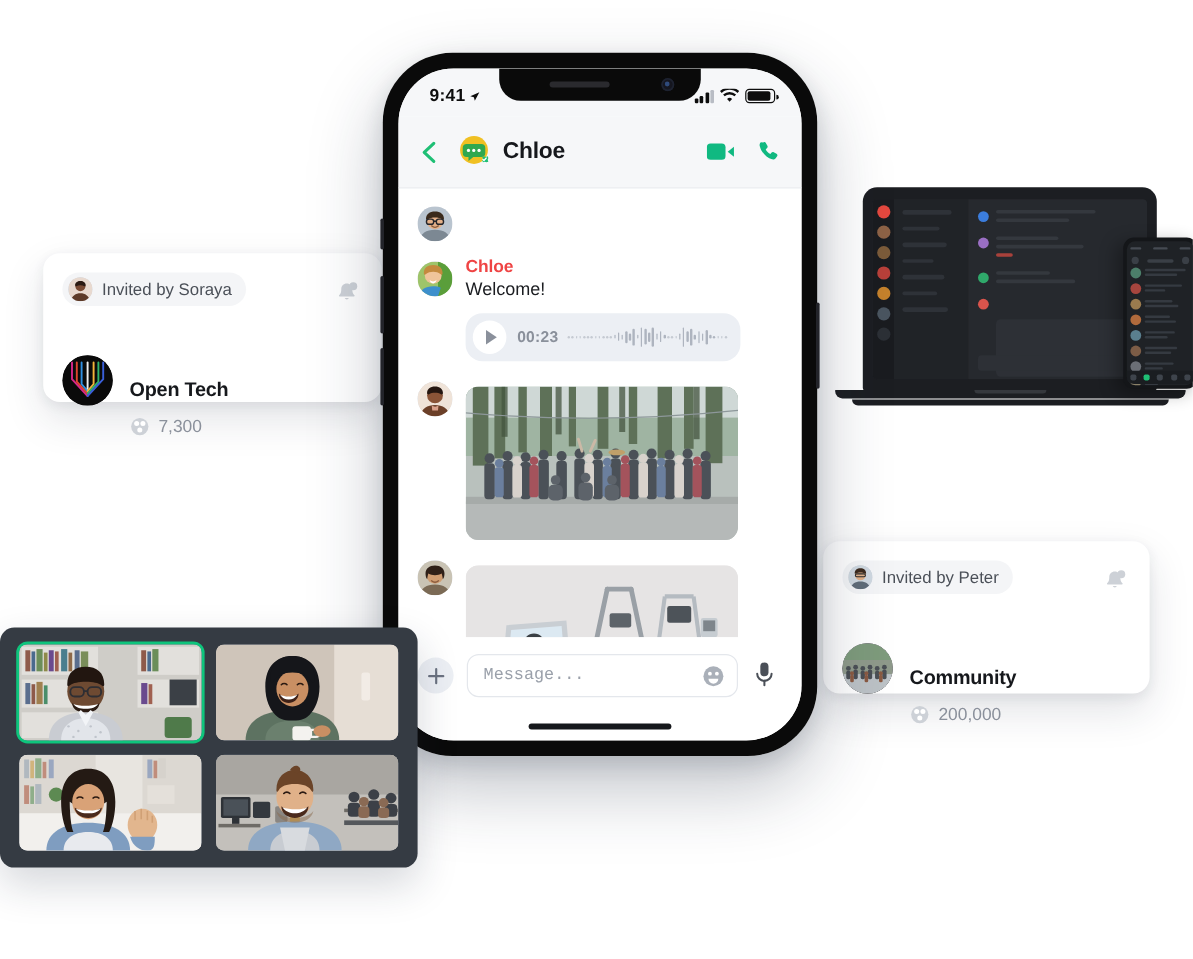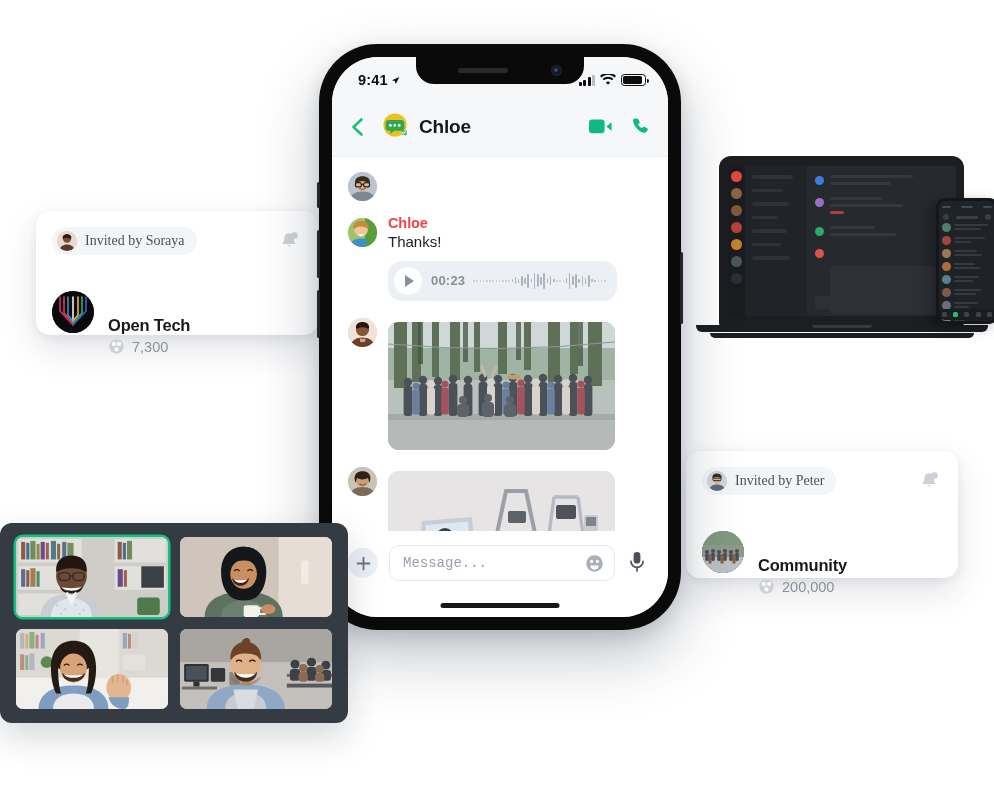--- a/index.html
+++ b/index.html
@@ -161,32 +161,32 @@
   }
 
   
   .invite-card {
     position: absolute; background: #fff; border-radius: 14px;
     box-shadow: 0 14px 34px rgba(30,40,60,.13), 0 3px 10px rgba(30,40,60,.07);
     padding: 16px;
   }
   #card-open-tech { left: 36px; top: 211px; width: 282px; height: 124px; }
   #card-community { left: 686px; top: 451px; width: 272px; height: 127px; }
-  .invite-row { display: flex; align-items: center; justify-content: space-between; font-family: Liberation Serif, serif; }
+  .invite-row { display: flex; align-items: flex-end; justify-content: space-between; }
   .invite-pill {
     display: inline-flex; align-items: center; gap: 8px;
     background: #f4f5f7; border-radius: 14px; padding: 4px 12px 4px 5px;
   }
   .invite-pill .ava { width: 20px; height: 20px; border-radius: 50%; overflow: hidden; flex: 0 0 20px; background:#cfd3da; position:relative; }
   .invite-pill span { font-size: 14px; color: #4b5058; }
   .bell-wrap { width: 22px; height: 22px; position: relative; margin-right: 2px; }
   .group-row { display: flex; align-items: center; margin-top: 14px; }
   .group-ava { width: 42px; height: 42px; border-radius: 50%; overflow: hidden; flex: 0 0 42px; margin-right: 14px; position: relative; background:#111; }
   .group-name { font-size: 16.5px; font-weight: 700; color: #16181c; letter-spacing: -.2px; margin-top: 47px; }
-  .group-meta { display: flex; align-items: center; gap: 7px; margin-top: 3px; }
+  .group-meta { display: flex; align-items: center; gap: 7px; margin-top: 12px; }
   .group-meta span { font-size: 14.5px; color: #8a909b; }
 
   
   .laptop { position: absolute; left: 696px; top: 156px; width: 292px; height: 186px; }
   .lid { position: absolute; left: 23px; top: 0; width: 245px; height: 170px;
          background: #1c1e22; border-radius: 12px 12px 3px 3px; padding: 10px 8px; }
   .lid-screen { width: 100%; height: 100%; background: #23262b; border-radius: 4px; overflow: hidden; display: flex; }
   .lp-rail { width: 18px; background: #1a1c20; padding: 5px 0; display: flex; flex-direction: column; align-items: center; gap: 6px; }
   .lp-rail .srv { width: 11px; height: 11px; border-radius: 50%; }
   .lp-chan { width: 62px; background: #202327; padding: 9px 7px; }
@@ -603,21 +603,21 @@
                 <rect width="29" height="29" fill="#9ec46a"></rect>
                 <rect x="17" y="0" width="12" height="29" fill="#5a9e3a"></rect>
                 <circle cx="13" cy="11.5" r="7" fill="#f0c49a"></circle>
                 <path d="M5.2 9.5c0-4.2 3-6.6 7.8-6.6s7.8 2.4 7.8 6.6c0 2-1 1.4-1.8.8-1.6-1.2-3.6-1.8-6-1.8s-4.4.6-6 1.8c-.8.6-1.8 1.2-1.8-.8z" fill="#c48a3e"></path>
                 <path d="M1 29c1.2-5.4 5.2-8.4 12-8.4 2.5 0 4.6.4 6.3 1.2L17 29z" fill="#3d8fcc"></path>
                 <path d="M10 15.2c1.6 1.8 4.2 1.8 5.8 0-.3 2-1.6 3-2.9 3s-2.6-1-2.9-3z" fill="#fff"></path>
               </svg>
             </div>
             <div class="msg-content">
               <div class="sender" style="color:#ef4444">Chloe</div>
-              <div class="msg-text">Thanks!</div>
+              <div class="msg-text">Welcome!</div>
               <div class="voice">
                 <div class="play-btn">
                     <div class="play-tri"></div>
                   </div>
                 <div class="voice-time">00:23</div>
                 <div class="waveform" id="wave">
                     <i style="height: 1.6px; background: rgb(197, 202, 210);"></i>
                     <i style="height: 1.6px; background: rgb(197, 202, 210);"></i>
                     <i style="height: 1.6px; background: rgb(197, 202, 210);"></i>
                     <i style="height: 1.6px; background: rgb(197, 202, 210);"></i>

